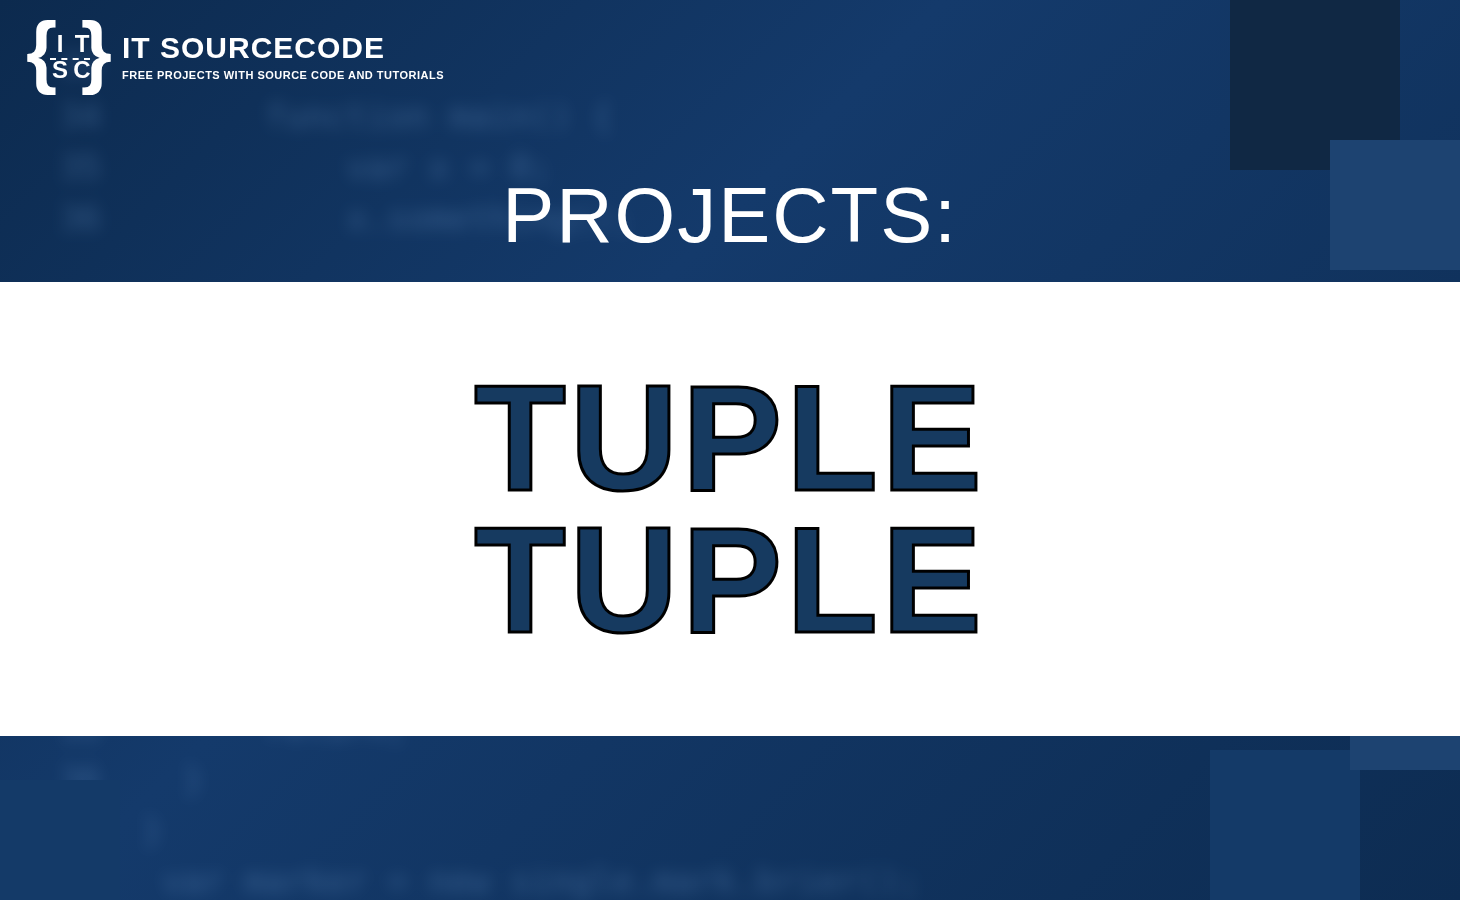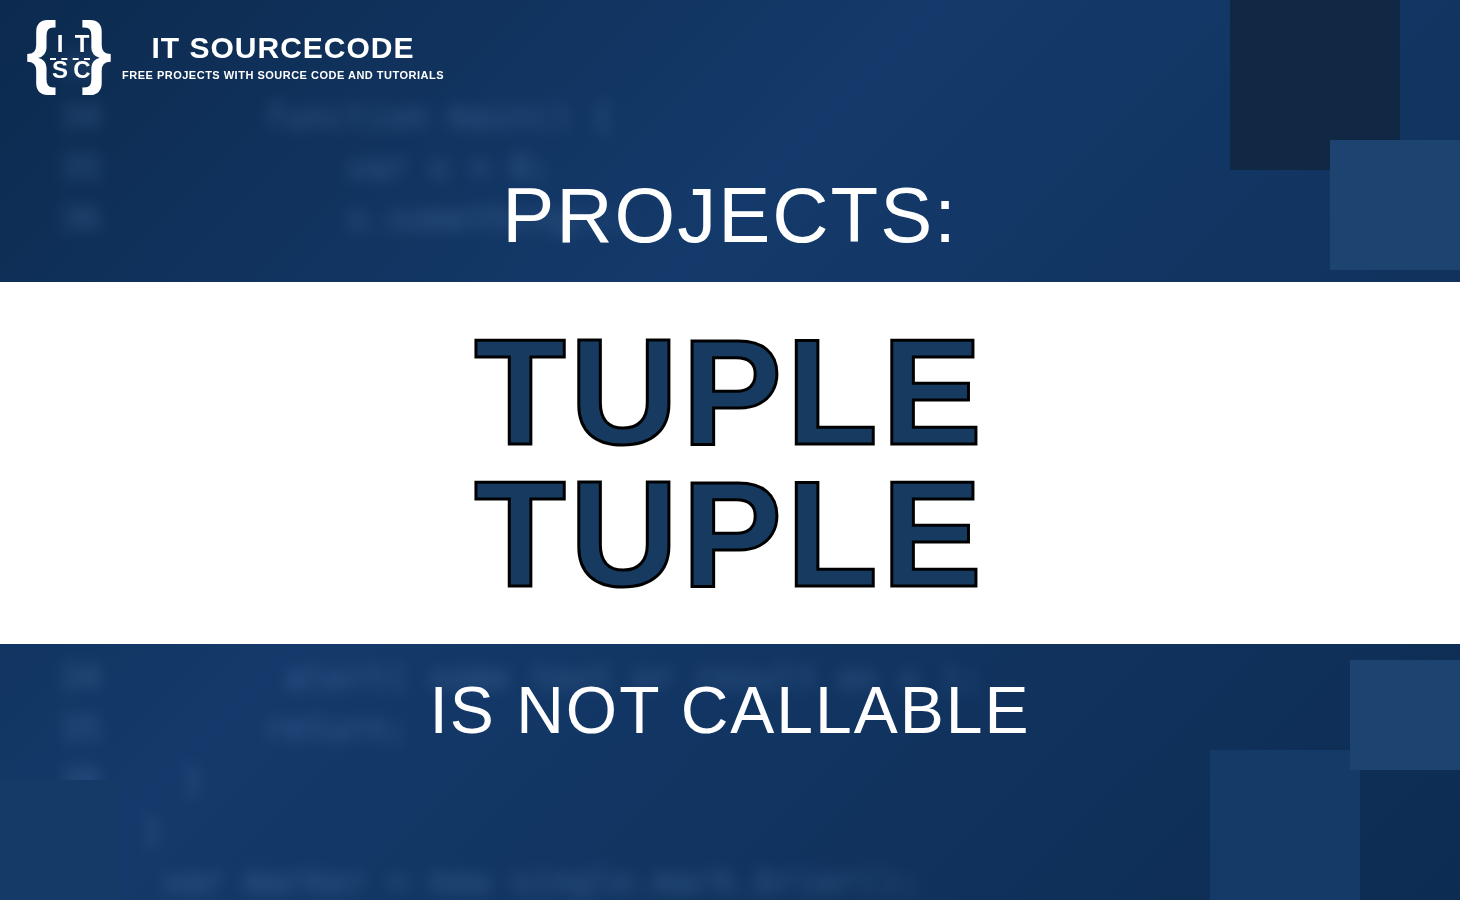--- a/index.html
+++ b/index.html
@@ -71,21 +71,21 @@
     grid-template-columns: 20px 20px;
     grid-template-rows: 24px 24px;
     gap: 2px;
     font-weight: 900;
     font-size: 24px;
     color:#fff;
     font-family: Arial, sans-serif;
   }
   .mark-grid span{display:flex;align-items:center;justify-content:center;}
   .mark-sep{position:absolute;left:20px;top:36px;width:40px;height:0;border-top:2px dashed #fff;}
-  .logo-text { line-height: 1.05; text-align: center; }
+  .logo-text { line-height: 1.05; }
   .logo-text .t1{
     font-size: 30px;
     font-weight: 800;
     letter-spacing: 1px;
   }
   .logo-text .t2{
     font-size: 11px;
     font-weight: 600;
     letter-spacing: 0.5px;
     margin-top:6px;
@@ -98,21 +98,21 @@
     text-align:center;
     color:#fff;
     font-size:78px;
     font-weight:400;
     letter-spacing:2px;
   }
   .band{
     position:absolute;
     top:282px;
     left:0; right:0;
-    height:362px;
+    height:454px;
     background:#fff;
     display:flex;
     align-items:center;
     justify-content:center;
   }
   .big-words{
     text-align:center;
     font-weight:900;
     font-size:150px;
     line-height:0.95;

